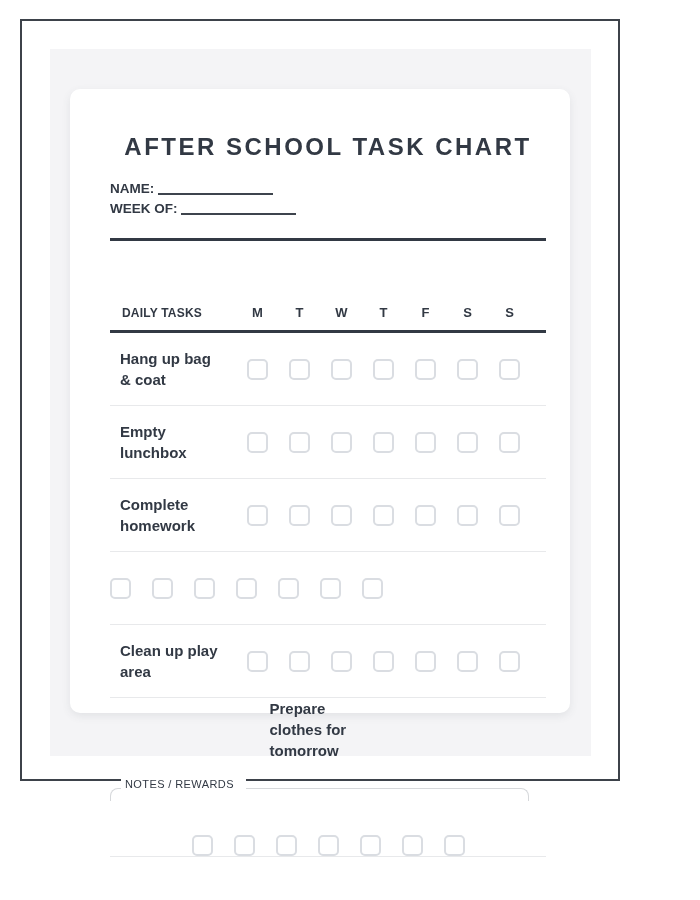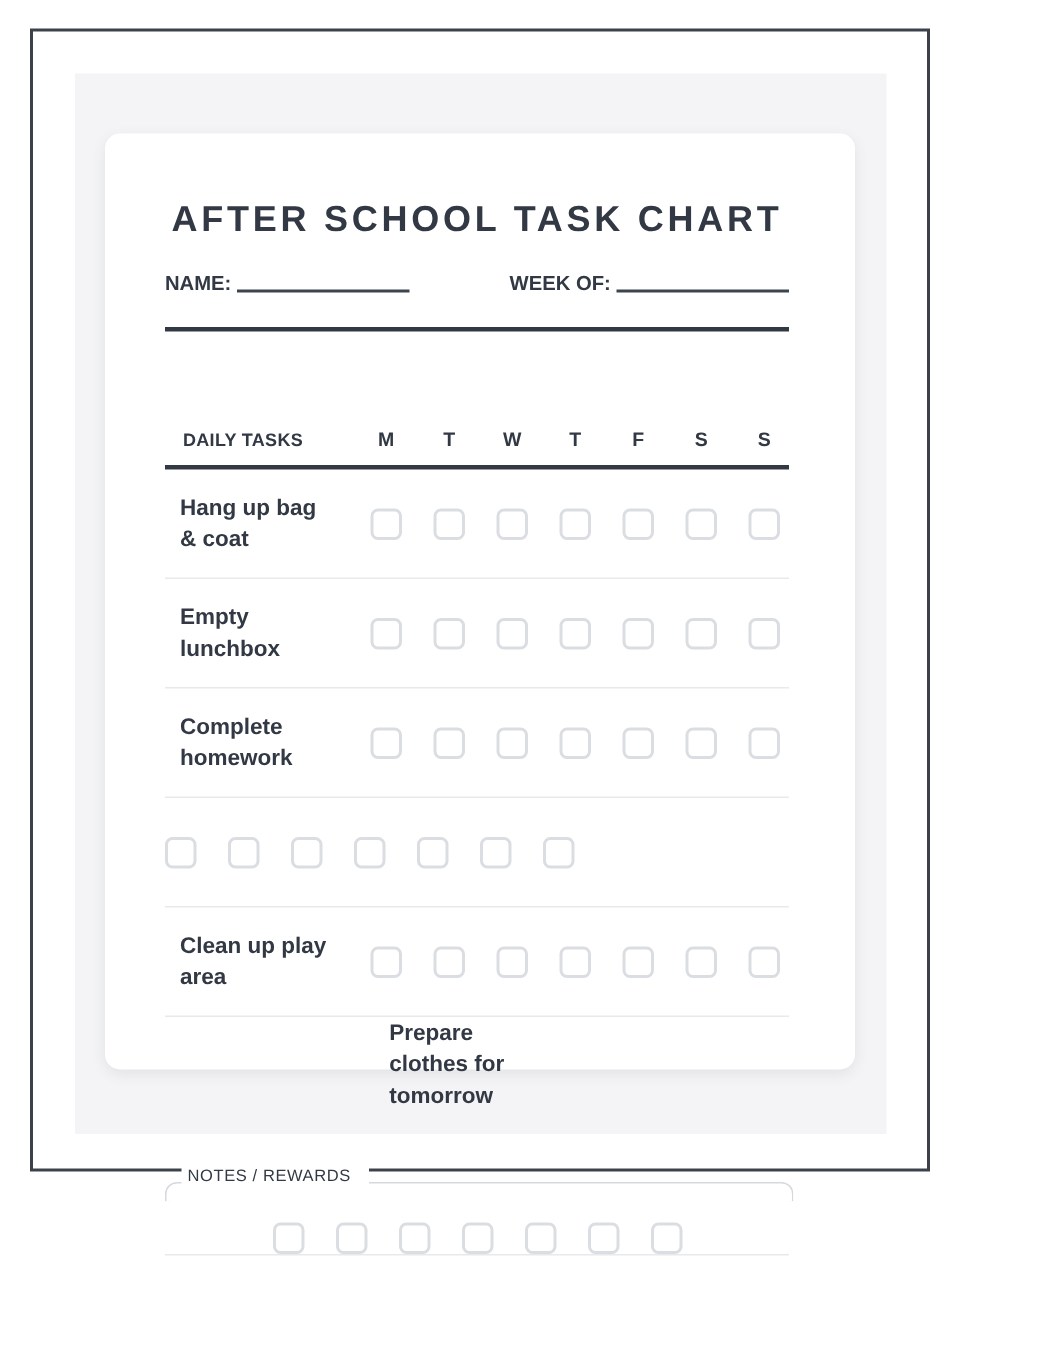--- a/index.html
+++ b/index.html
@@ -16,27 +16,27 @@
 
   .page{position:absolute;left:20px;top:19px;width:600px;height:762px;
         border:2px solid var(--page-border);background:#fff;}
 
   .canvas{position:absolute;left:50px;top:49px;width:541px;height:707px;
           background:var(--canvas);}
 
   .card{position:absolute;left:70px;top:89px;width:500px;height:624px;
         background:#fff;border-radius:10px;
         box-shadow:0 3px 9px rgba(70,75,85,.10);}
-  .card-inner{padding:44px 44px 0 40px;}
+  .card-inner{padding:44px 24px 0 40px;}
 
   .title{font-size:24px;line-height:28px;font-weight:bold;letter-spacing:2.5px;
          text-align:center;white-space:nowrap;}
 
   .name-row{display:flex;justify-content:space-between;margin-top:17px;
-            font-size:13.5px;font-weight:bold;line-height:19px;}
+            font-size:13.5px;font-weight:bold;line-height:19px;flex-direction:column;}
   .blank-line{display:inline-block;width:115px;height:15px;
               border-bottom:2px solid #3e444d;transform:translateY(2px);}
 
   .rule-thick{margin-top:20px;border-top:3px solid var(--ink);}
 
   .table-head{display:flex;align-items:baseline;margin-top:64px;height:16px;}
   .head-label{width:137px;padding-left:12px;font-size:12px;font-weight:bold;
               letter-spacing:.2px;flex:0 0 137px;}
   .day-cells{display:flex;gap:21px;}
   .day-cell{width:21px;text-align:center;font-size:13px;font-weight:bold;}

